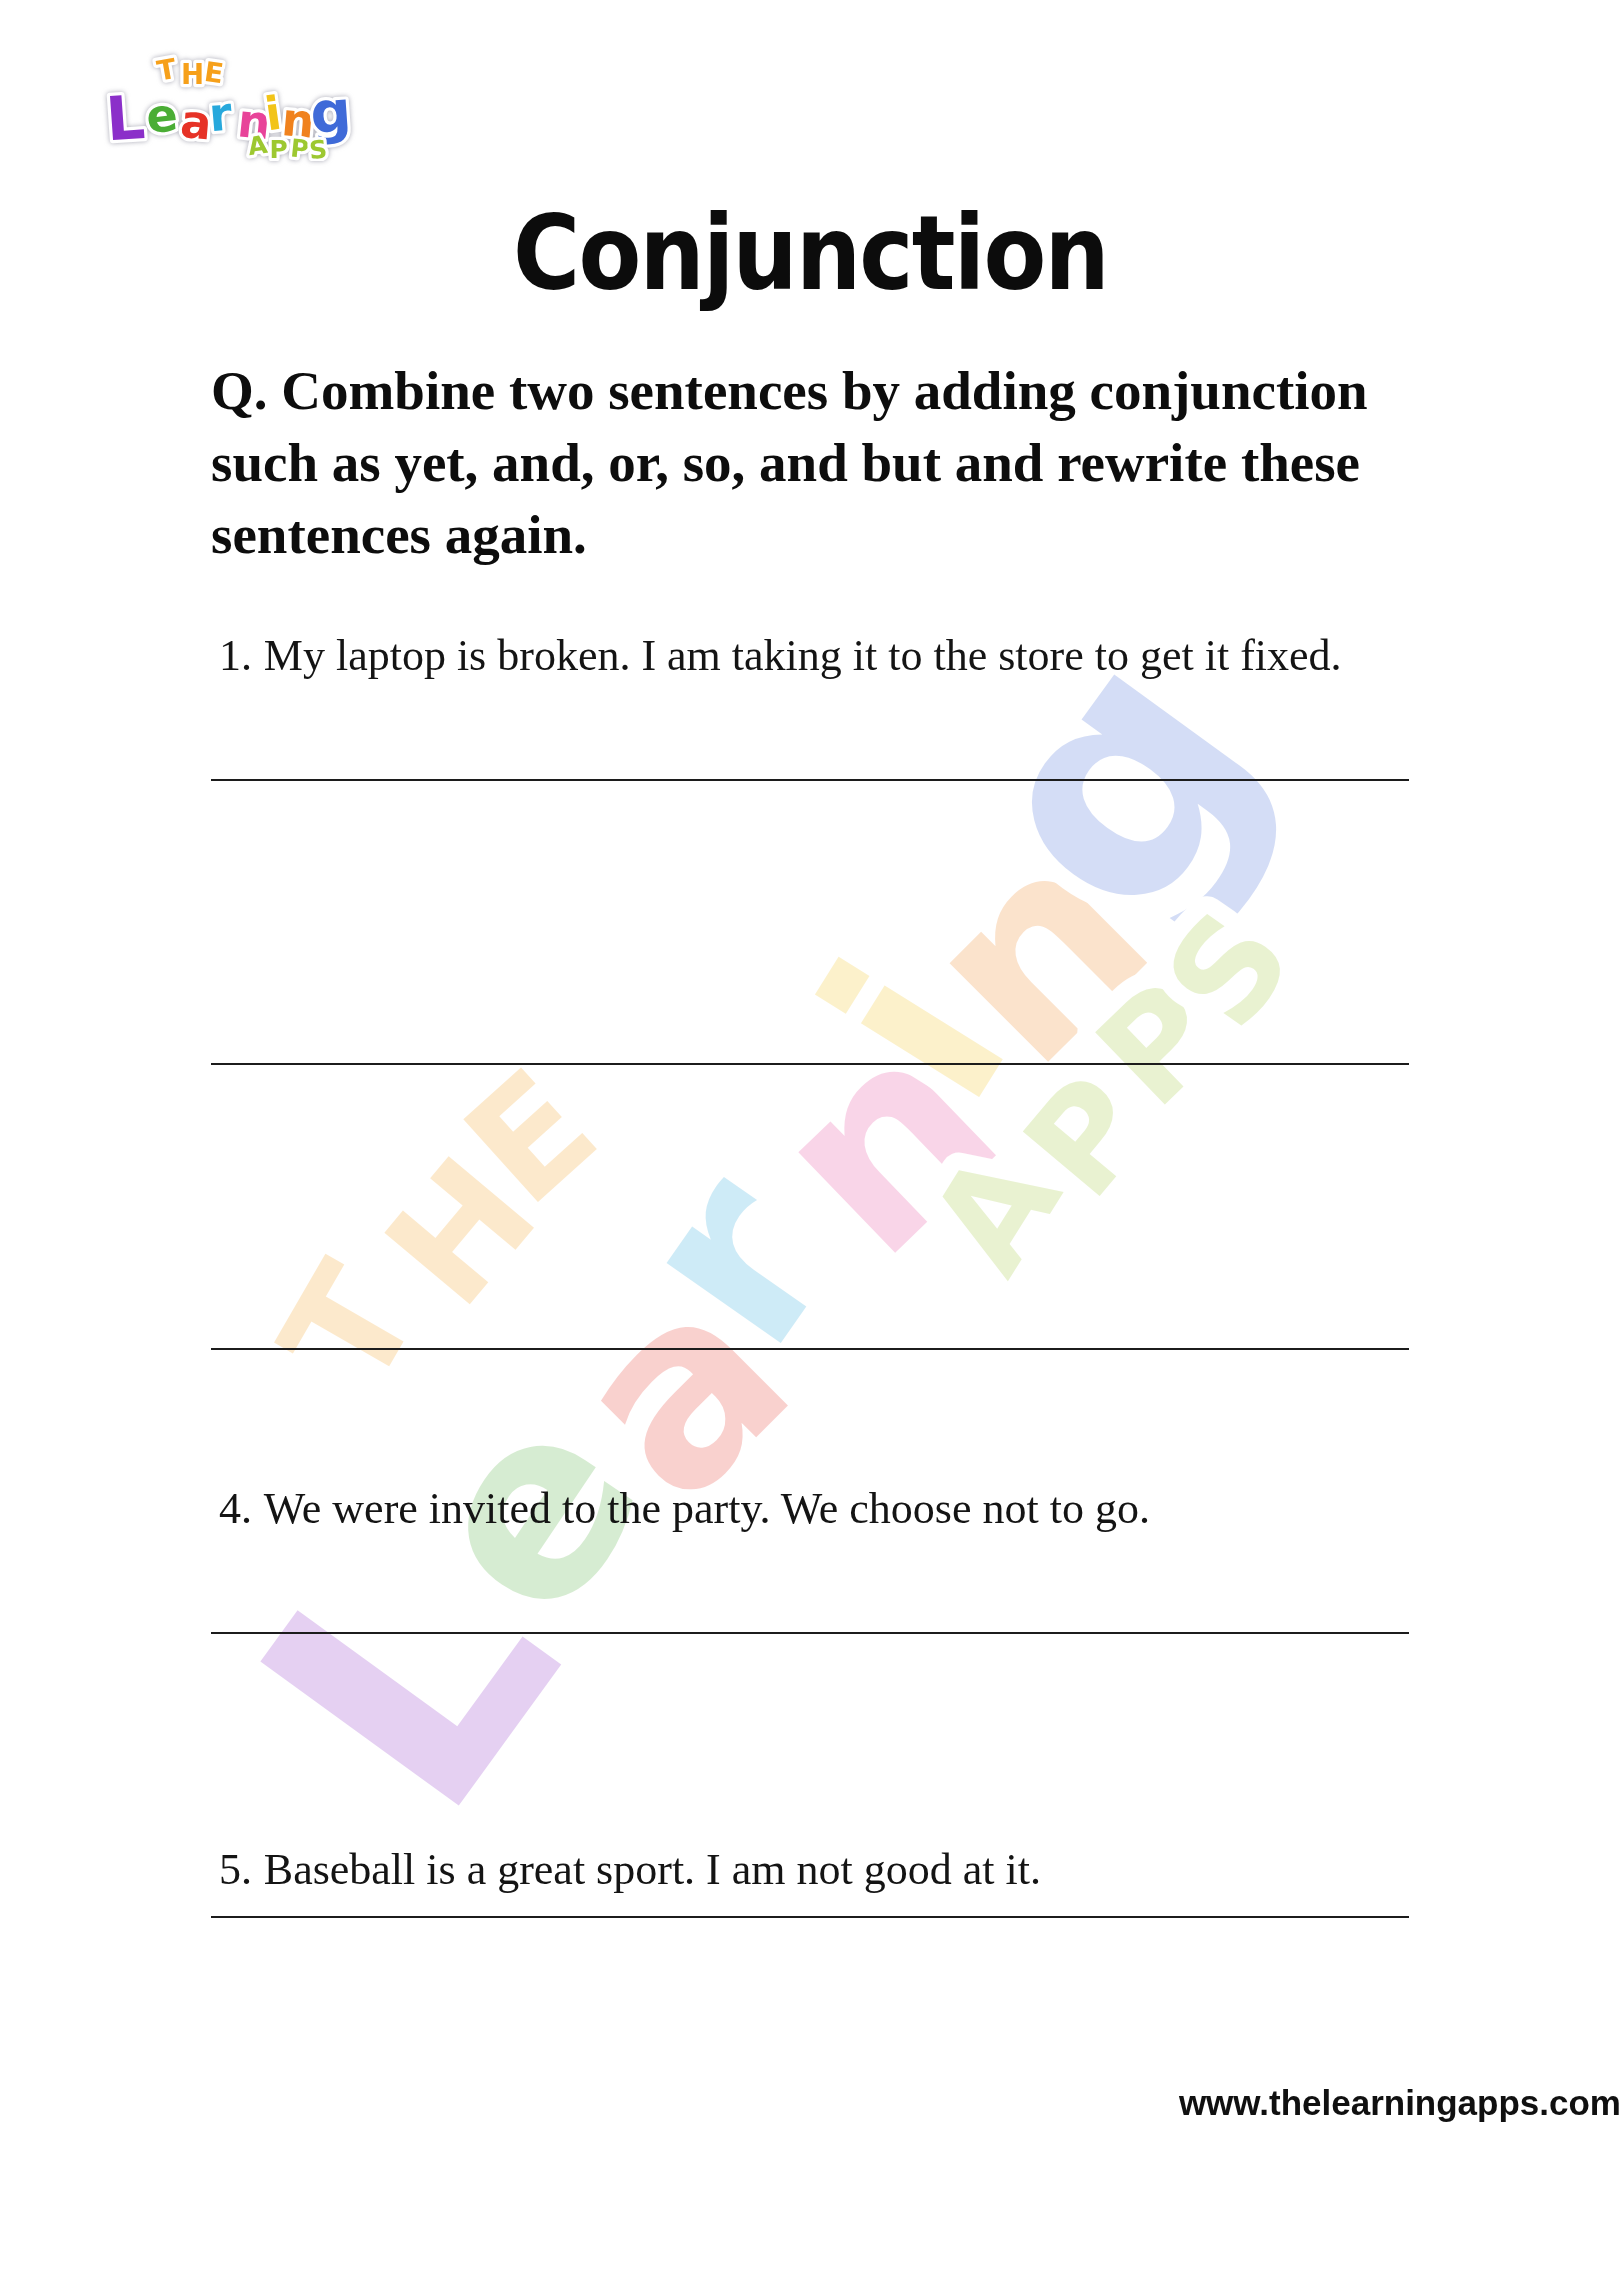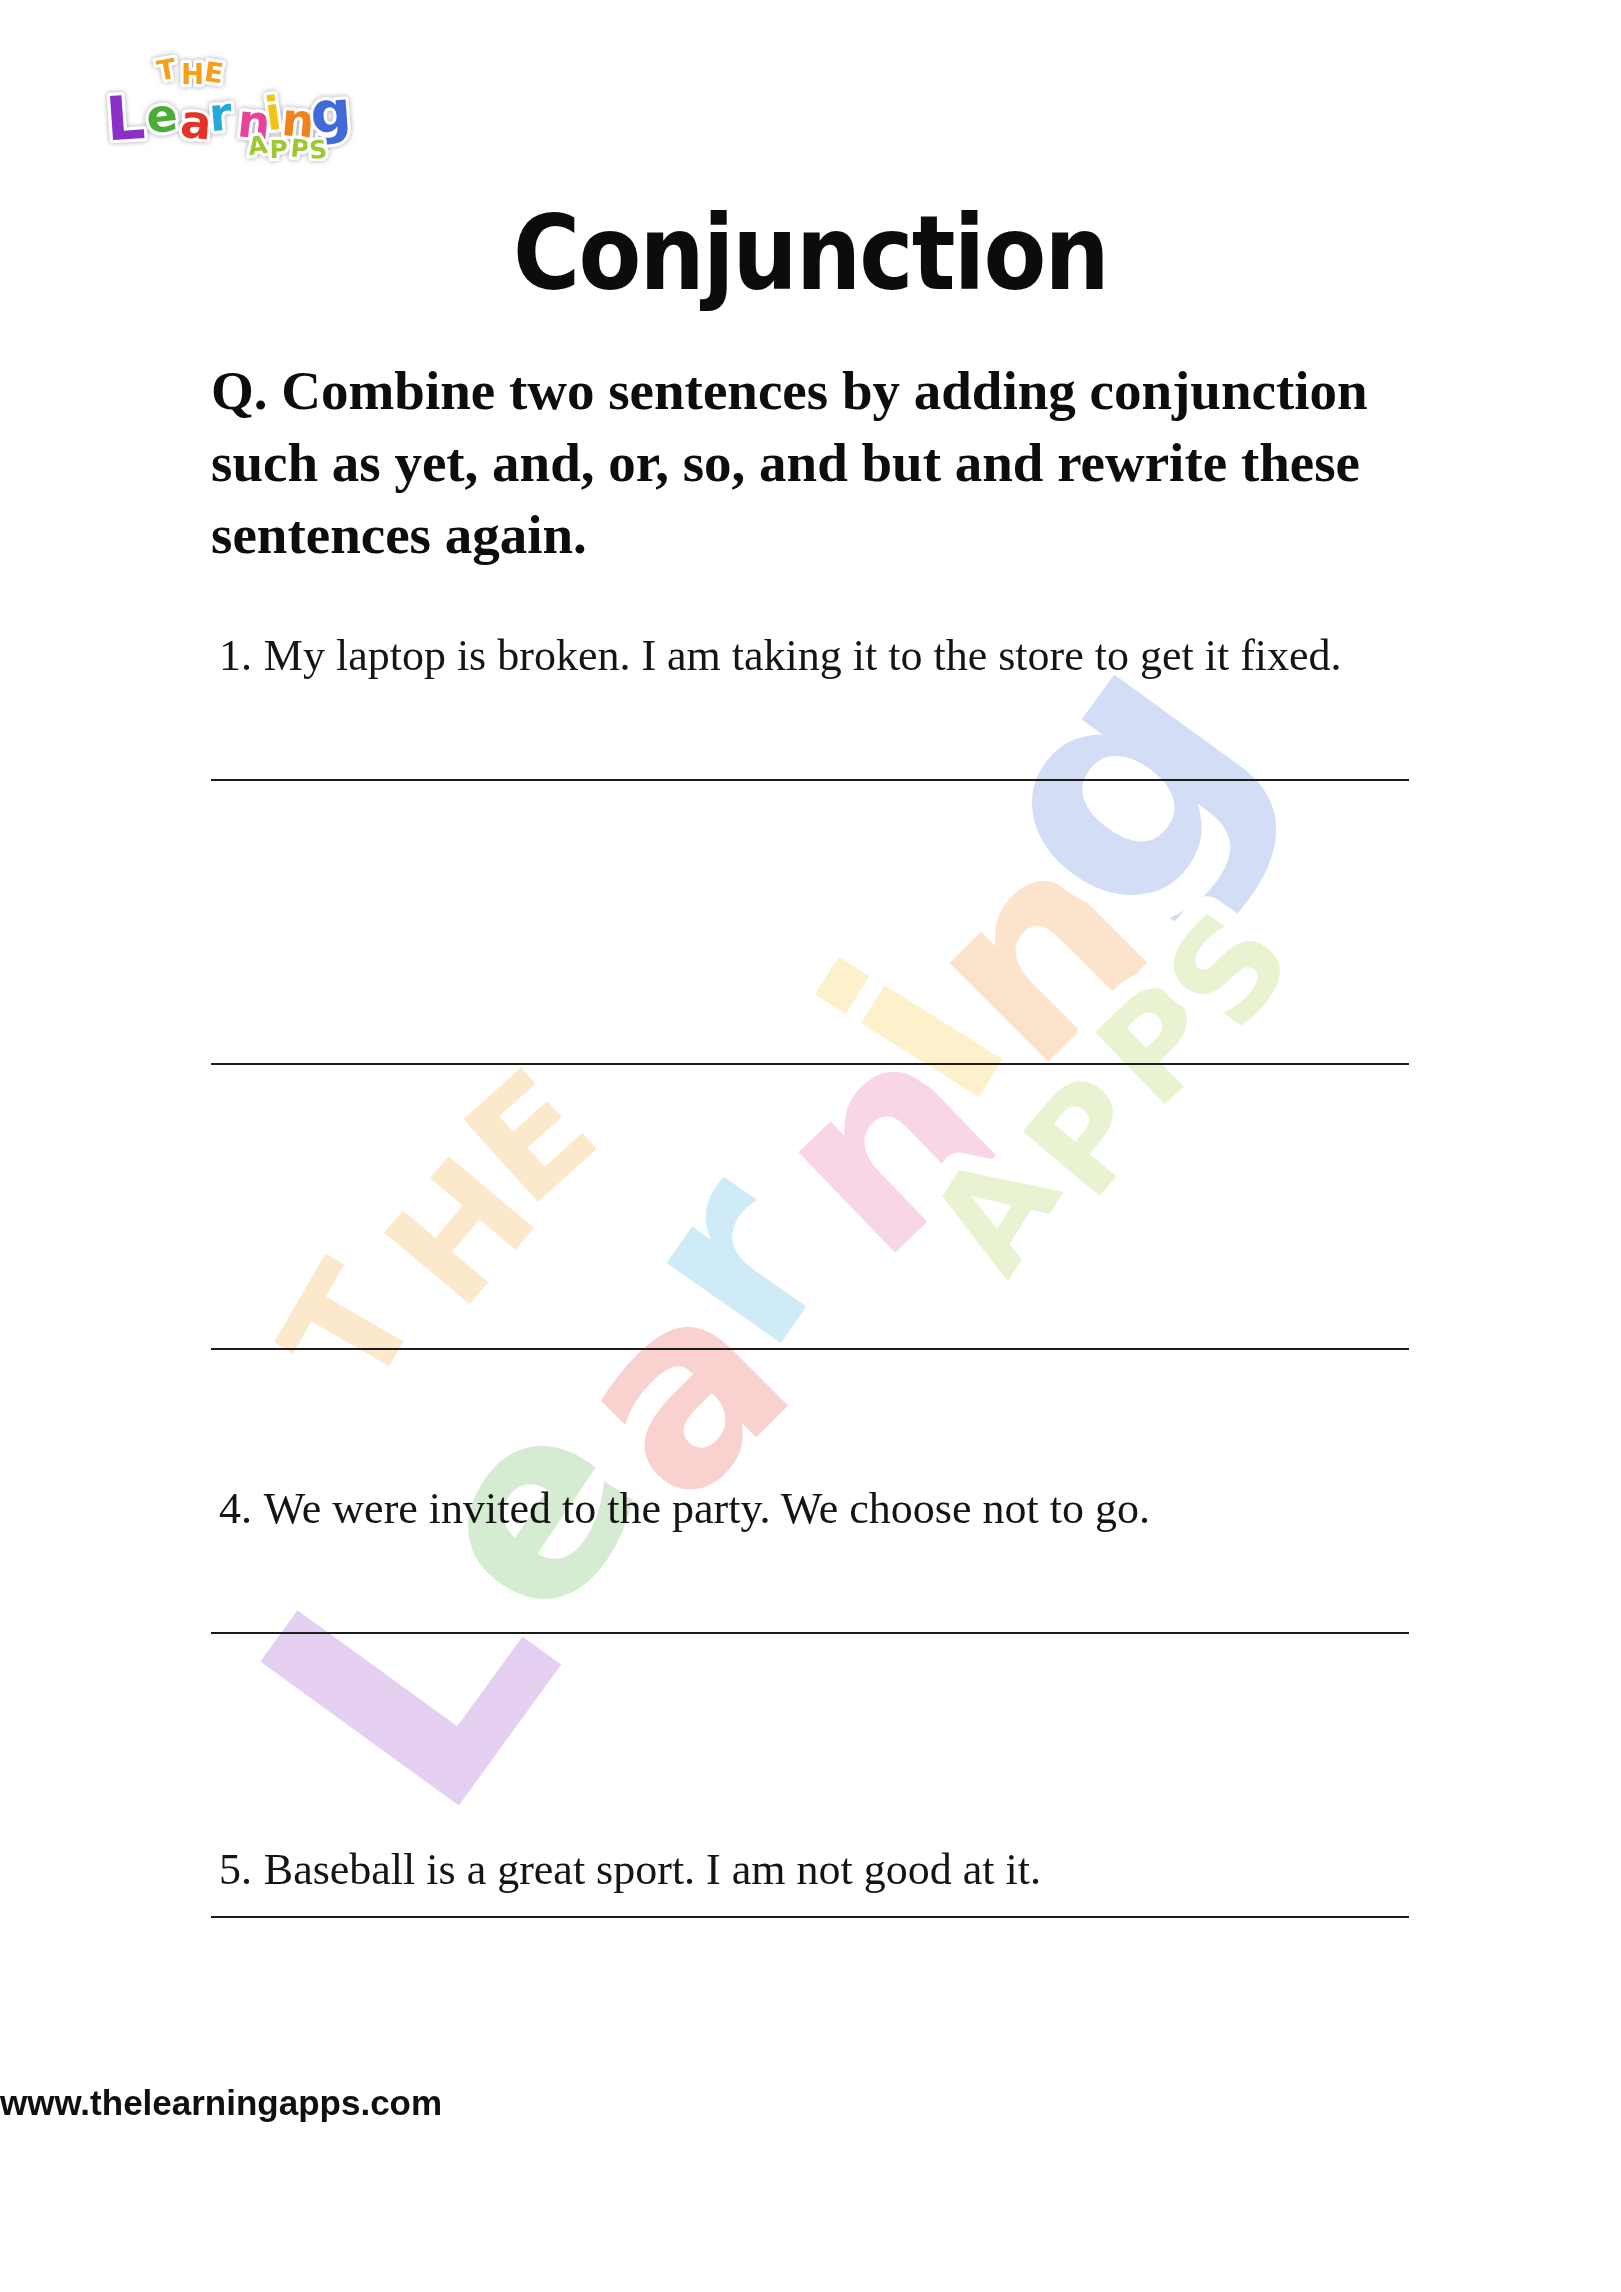--- a/index.html
+++ b/index.html
@@ -82,21 +82,21 @@
     left:211px;
     width:1198px;
     height:0;
     border-top:2.9px solid #1c1c1c;
     z-index:1;
   }
   .footer{
     position:absolute;
     left:0; right:0; top:2083px;
     margin:0;
-    text-align:left;
+    text-align:right;
     font-family:"Liberation Sans", sans-serif;
     font-weight:bold;
     font-size:35px;
     color:#101010;
     z-index:1;
   }
 </style>
 </head>
 <body>
 

